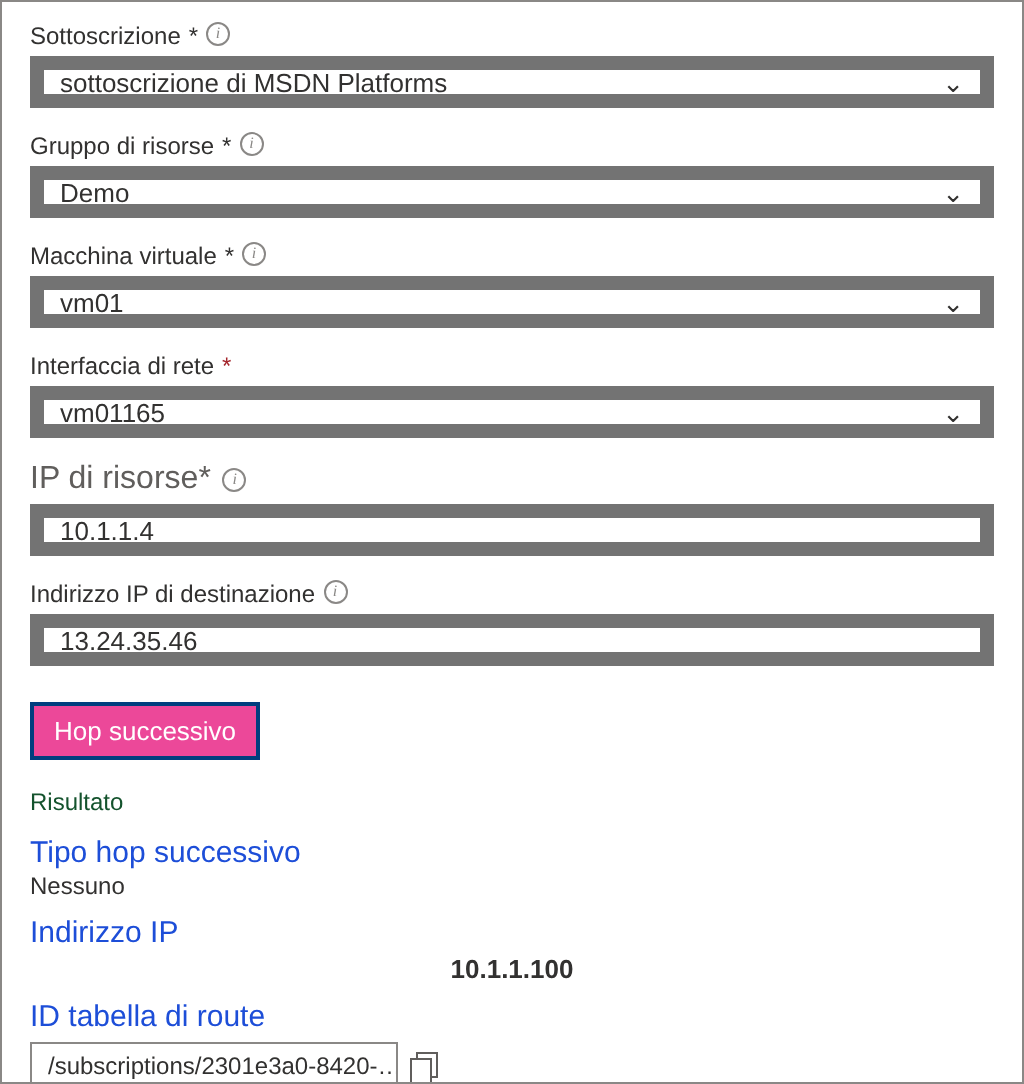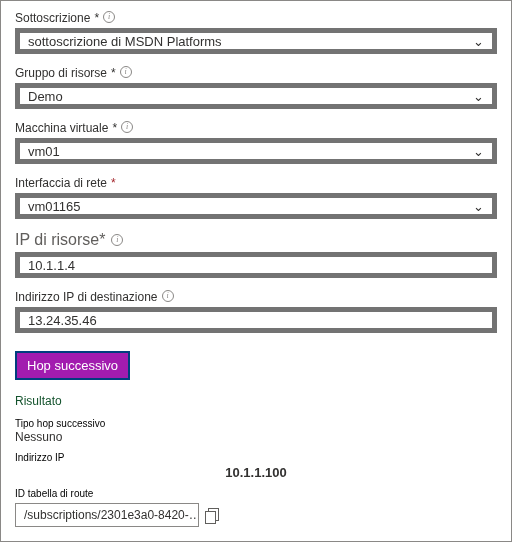--- a/index.html
+++ b/index.html
@@ -35,21 +35,21 @@
     align-items: center;
     justify-content: center;
     font-size: 8px;
     color: #8a8886;
     font-style: italic;
     font-family: Georgia, serif;
     line-height: 1;
   }
   .select-box, .input-box {
     width: 100%;
-    border: 5px solid #737373;
+    border: 7px solid #737373;
     padding: 5px 8px;
     font-size: 13px;
     background: #fff;
     display: flex;
     justify-content: space-between;
     align-items: center;
     height: 26px;
   }
   .chevron {
     font-size: 13px;
@@ -57,32 +57,32 @@
   }
   .big-label {
     font-size: 16px;
     color: #605e5c;
     display: flex;
     align-items: center;
     gap: 6px;
     margin-bottom: 3px;
   }
   .primary-btn {
-    background: #a21caf;
+    background: #ec4899;
     border: 2px solid #003e7e;
     color: #fff;
     padding: 5px 10px;
     font-size: 13px;
     cursor: pointer;
     margin-top: 6px;
     margin-bottom: 14px;
   }
   .result-section { font-size: 12px; }
   .result-heading { color: #14532d; margin-bottom: 10px; }
-  .result-sublabel { color: #000000; font-size: 10px; margin-top: 8px; }
+  .result-sublabel { color: #1d4ed8; font-size: 15px; margin-top: 8px; }
   .result-value { color: #323130; font-size: 12px; margin-top: 1px; }
   .result-value-bold { font-weight: 700; font-size: 13px; margin-top: 2px; text-align: center; }
   .route-row {
     display: flex;
     align-items: center;
     gap: 6px;
     margin-top: 4px;
   }
   .route-box {
     border: 1px solid #8a8886;

